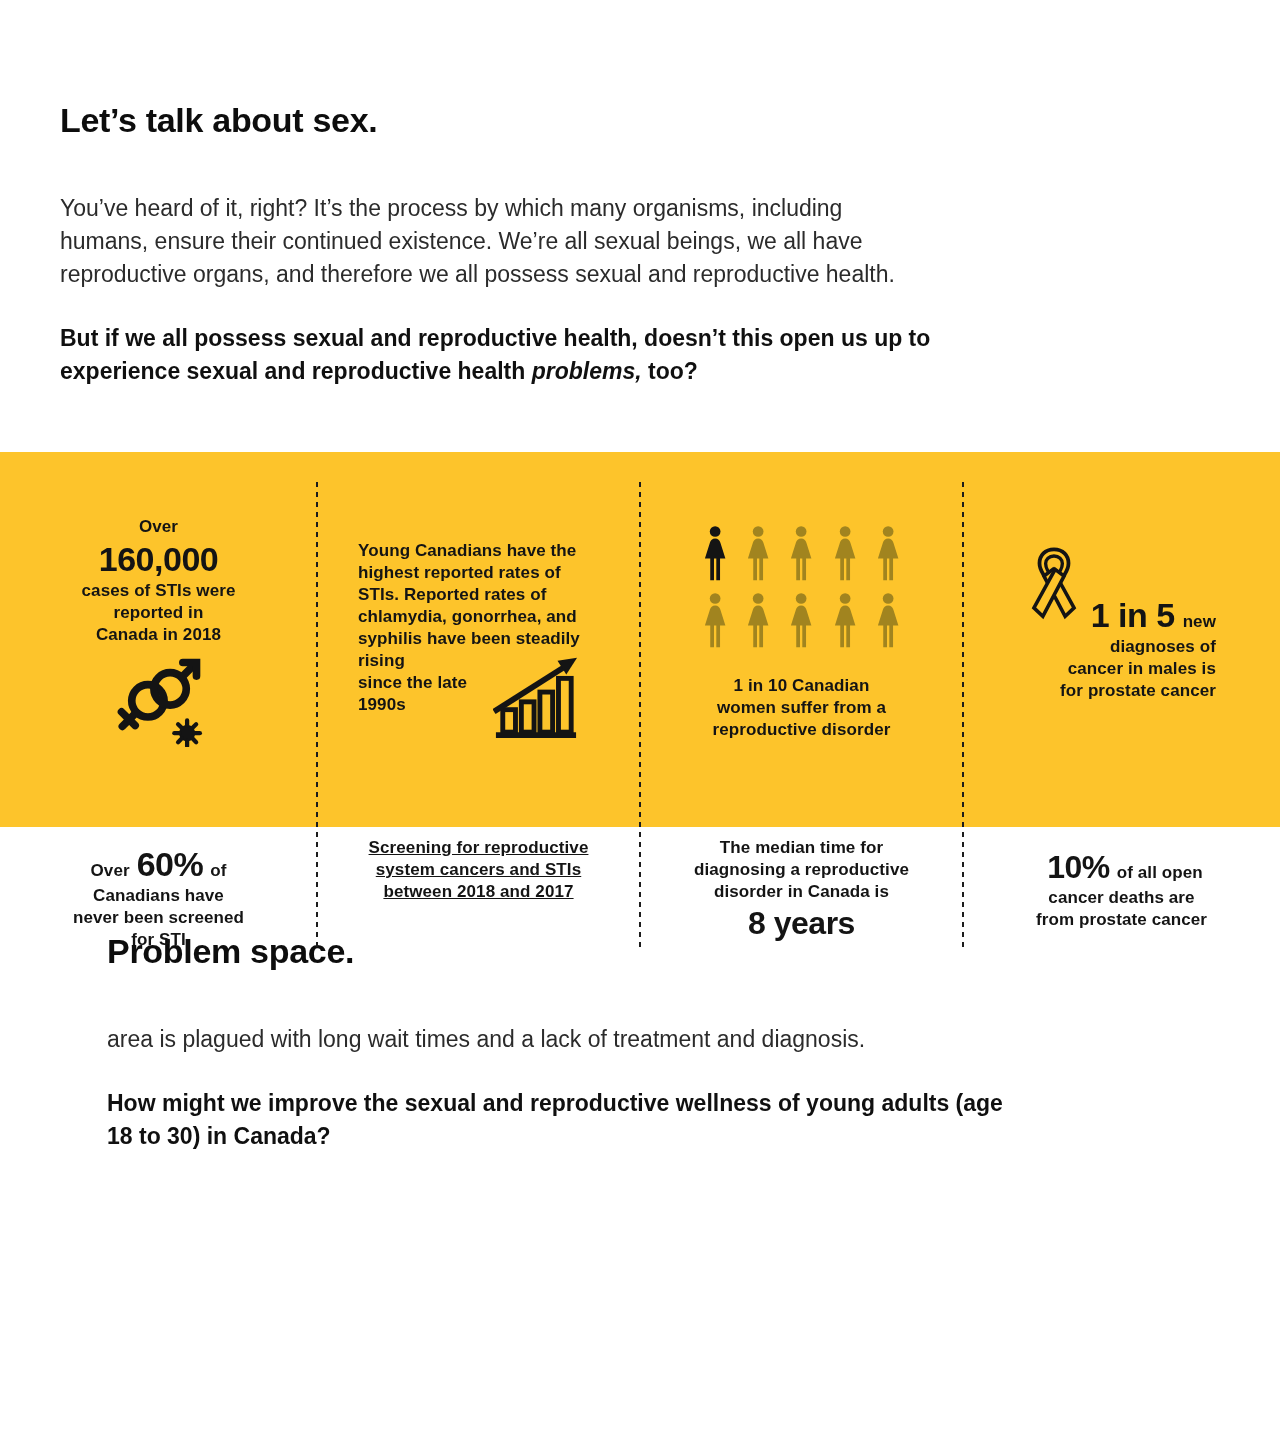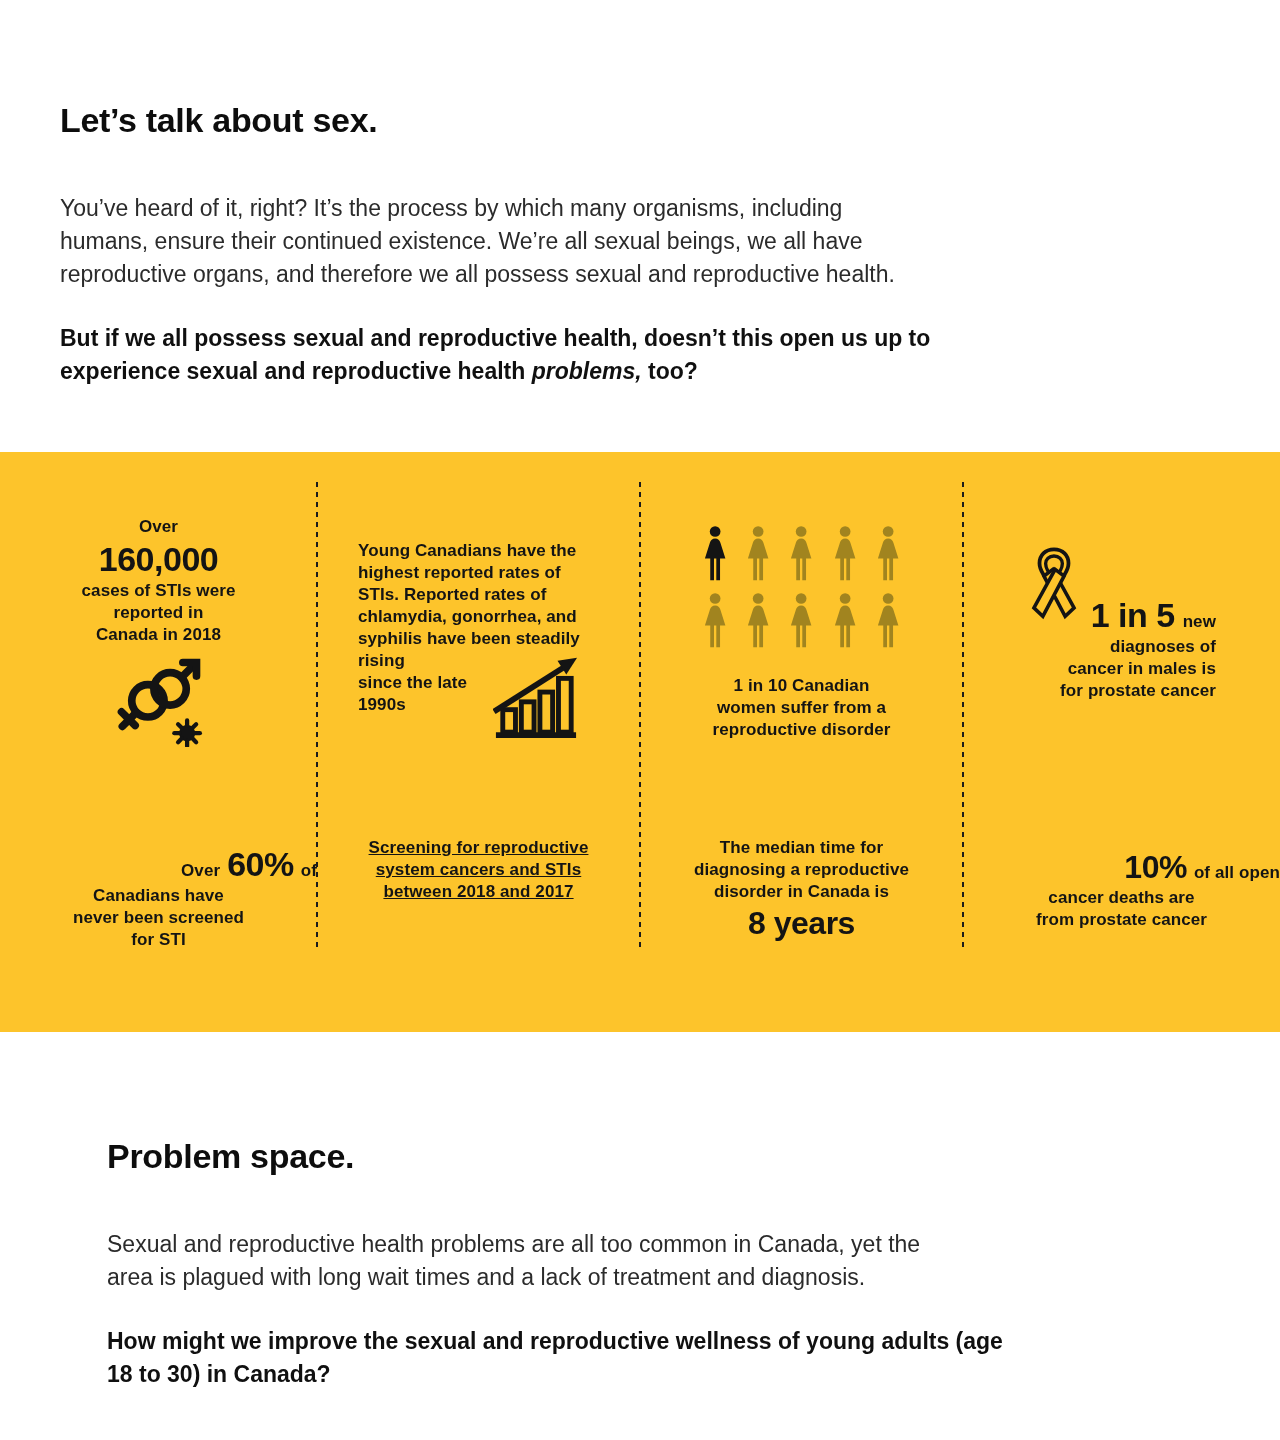--- a/index.html
+++ b/index.html
@@ -19,21 +19,21 @@
   
   .intro{padding:100px 100px 0 60px;}
   .h-title{font-size:34px;line-height:40px;font-weight:bold;letter-spacing:-0.3px;color:#0d0d0d;margin:0;}
   .body-para{margin:52px 0 0;font-size:23px;line-height:33px;color:var(--body-text);font-weight:normal;}
   .body-para .line{display:block;white-space:nowrap;}
   .q-para{margin:31px 0 0;font-size:23px;line-height:33px;font-weight:bold;color:#101010;}
   .q-para .line{display:block;white-space:nowrap;}
   .q-para .it{font-style:italic;}
   
   .stats-band{
-    position:relative;margin-top:64px;height:580px;background:var(--accent);
+    position:relative;margin-top:64px;height:375px;background:var(--accent);
     display:grid;grid-template-columns:317px 323px 323px 317px;grid-template-rows:335px 195px;
   }
   .divider{
     position:absolute;top:30px;height:470px;width:2px;
     background:repeating-linear-gradient(to bottom,#1c1c1c 0 5px,transparent 5px 10px);
   }
   .d1{left:316px}.d2{left:639px}.d3{left:962px}
   .small-b{font-size:17px;line-height:22px;font-weight:bold;letter-spacing:0.1px;color:var(--ink);}
   .xl{font-size:34px;line-height:42px;font-weight:bold;letter-spacing:-0.5px;color:var(--ink);}
   .lg{font-size:32px;line-height:40px;font-weight:bold;letter-spacing:-0.5px;color:var(--ink);}
@@ -55,21 +55,21 @@
   .c4t{position:relative;}
   .c4t .icon-wrap{position:absolute;left:62px;top:95px;}
   .c4t .txt{position:absolute;left:52px;right:64px;top:142px;text-align:right;}
   .c4t .lead .gap{display:inline-block;width:8px;}
   
   .cb{text-align:center;}
   .c1b{padding-top:56px;}
   .c2b{padding-top:50px;text-decoration:underline;}
   .c3b{padding-top:50px;}
   .c4b{padding-top:60px;}
-  .mix{display:block;white-space:nowrap;text-align:right;}
+  .mix{display:block;white-space:nowrap;}
   .mix .xl,.mix .lg{margin:0 7px;}
   
   .problem{padding:104px 100px 0 107px;}
   svg{display:block;}
 </style>
 </head>
 <body>
 
 <section class="intro">
   <h1 class="h-title">Let’s talk about sex.</h1>
@@ -260,20 +260,19 @@
   <div class="cb c4b">
     <span class="mix"><span class="lg">10%</span><span class="small-b">of all open</span></span>
     <span class="small-b stat-line">cancer deaths are</span>
     <span class="small-b stat-line">from prostate cancer</span>
   </div>
 </section>
 
 <section class="problem">
   <h2 class="h-title">Problem space.</h2>
   <p class="body-para">
-    <span class="line">Sexual and reproductive health problems are all too common in Canada, yet the</span>
     <span class="line">area is plagued with long wait times and a lack of treatment and diagnosis.</span>
   </p>
   <p class="q-para">
     <span class="line">How might we improve the sexual and reproductive wellness of young adults (age</span>
     <span class="line">18 to 30) in Canada?</span>
   </p>
 </section>
 
 </body></html>

